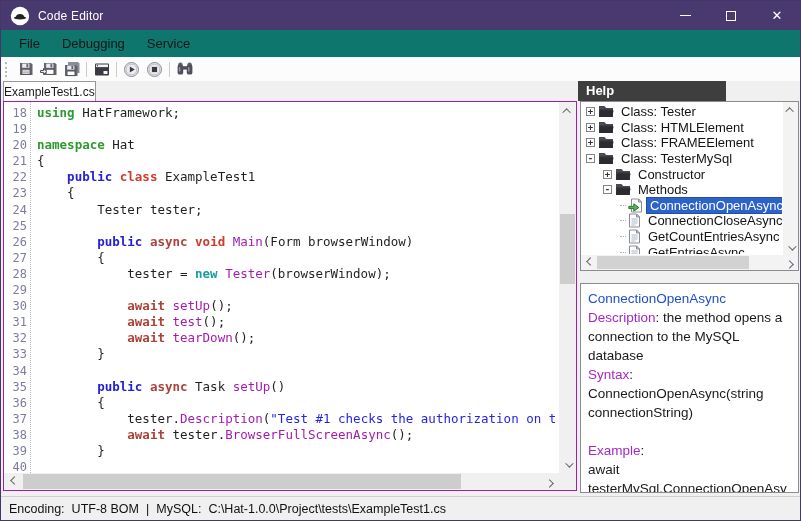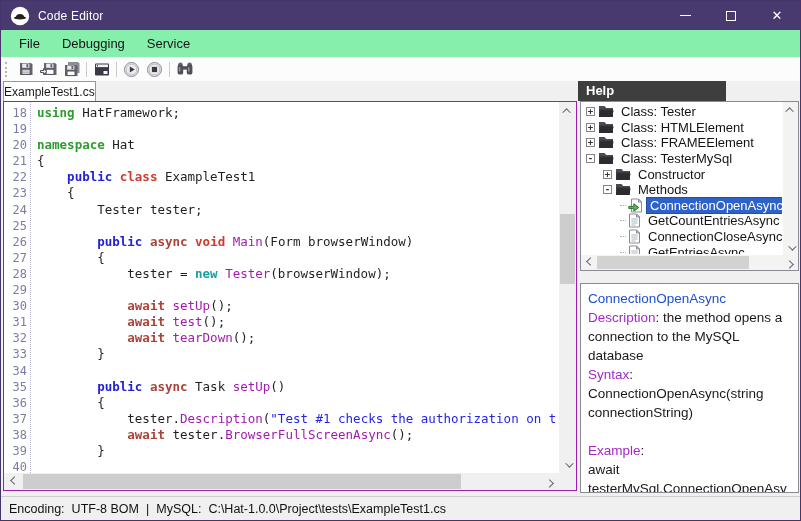--- a/index.html
+++ b/index.html
@@ -11,21 +11,21 @@
   .titlebar{flex:0 0 29px;background:#483a6f;color:#fff;display:flex;align-items:center}
   .app-icon{margin:0 8px 0 9px;display:flex}
   .title{font-size:12px;letter-spacing:.2px}
   .controls{margin-left:auto;display:flex;height:100%}
   .ctrl{width:46px;display:flex;align-items:center;justify-content:center}
   .min-glyph{width:11px;height:1px;background:#fff}
   .max-glyph{width:10px;height:10px;border:1px solid #fff}
   .close-glyph{color:#fff;font-size:13px;font-family:"DejaVu Sans",sans-serif}
 
   
-  .menubar{flex:0 0 27px;background:#86efac;display:flex;align-items:center;padding-left:7px}
+  .menubar{flex:0 0 27px;background:#0f766e;display:flex;align-items:center;padding-left:7px}
   .menu-item{padding:5px 11px;font-size:13px;color:#161616}
 
   
   .toolbar{flex:0 0 24px;background:#fcfcfc;display:flex;align-items:center;padding-left:3px}
   .tb-grip{width:5px;height:15px;border-left:2px dotted #b8b8b8;margin:0 4px 0 1px}
   .tb-btn{width:23px;height:21px;display:flex;align-items:center;justify-content:center}
   .tb-sep{width:1px;height:15px;background:#cccccc;margin:0 3px}
 
   
   .tabrow{flex:0 0 20px;background:#f0f0f0;position:relative;display:flex;align-items:flex-end;padding-left:2px}
@@ -328,35 +328,35 @@
               <span class="ticon">
                 <svg width="13" height="15" viewBox="0 0 13 15">
                   <path d="M1.5 1h7l3 3v10h-10z" fill="#ffffff" stroke="#8c8c96"></path>
                   <path d="M8.5 1l3 3h-3z" fill="#dcdce2" stroke="#8c8c96"></path>
                   <line x1="3.4" y1="6" x2="9.6" y2="6" stroke="#aab8cc"></line>
                   <line x1="3.4" y1="8" x2="9.6" y2="8" stroke="#aab8cc"></line>
                   <line x1="3.4" y1="10" x2="9.6" y2="10" stroke="#aab8cc"></line>
                   <line x1="3.4" y1="12" x2="7.4" y2="12" stroke="#aab8cc"></line>
                 </svg>
               </span>
-              <span class="tree-label">GetCountEntriesAsync</span>
+              <span class="tree-label">ConnectionCloseAsync</span>
             </div>
             <div class="tree-row" style="padding-left: 38px;">
               <span class="tdash"></span>
               <span class="ticon">
                 <svg width="13" height="15" viewBox="0 0 13 15">
                   <path d="M1.5 1h7l3 3v10h-10z" fill="#ffffff" stroke="#8c8c96"></path>
                   <path d="M8.5 1l3 3h-3z" fill="#dcdce2" stroke="#8c8c96"></path>
                   <line x1="3.4" y1="6" x2="9.6" y2="6" stroke="#aab8cc"></line>
                   <line x1="3.4" y1="8" x2="9.6" y2="8" stroke="#aab8cc"></line>
                   <line x1="3.4" y1="10" x2="9.6" y2="10" stroke="#aab8cc"></line>
                   <line x1="3.4" y1="12" x2="7.4" y2="12" stroke="#aab8cc"></line>
                 </svg>
               </span>
-              <span class="tree-label">ConnectionCloseAsync</span>
+              <span class="tree-label">GetCountEntriesAsync</span>
             </div>
             <div class="tree-row" style="padding-left: 38px;">
               <span class="tdash"></span>
               <span class="ticon">
                 <svg width="13" height="15" viewBox="0 0 13 15">
                   <path d="M1.5 1h7l3 3v10h-10z" fill="#ffffff" stroke="#8c8c96"></path>
                   <path d="M8.5 1l3 3h-3z" fill="#dcdce2" stroke="#8c8c96"></path>
                   <line x1="3.4" y1="6" x2="9.6" y2="6" stroke="#aab8cc"></line>
                   <line x1="3.4" y1="8" x2="9.6" y2="8" stroke="#aab8cc"></line>
                   <line x1="3.4" y1="10" x2="9.6" y2="10" stroke="#aab8cc"></line>

